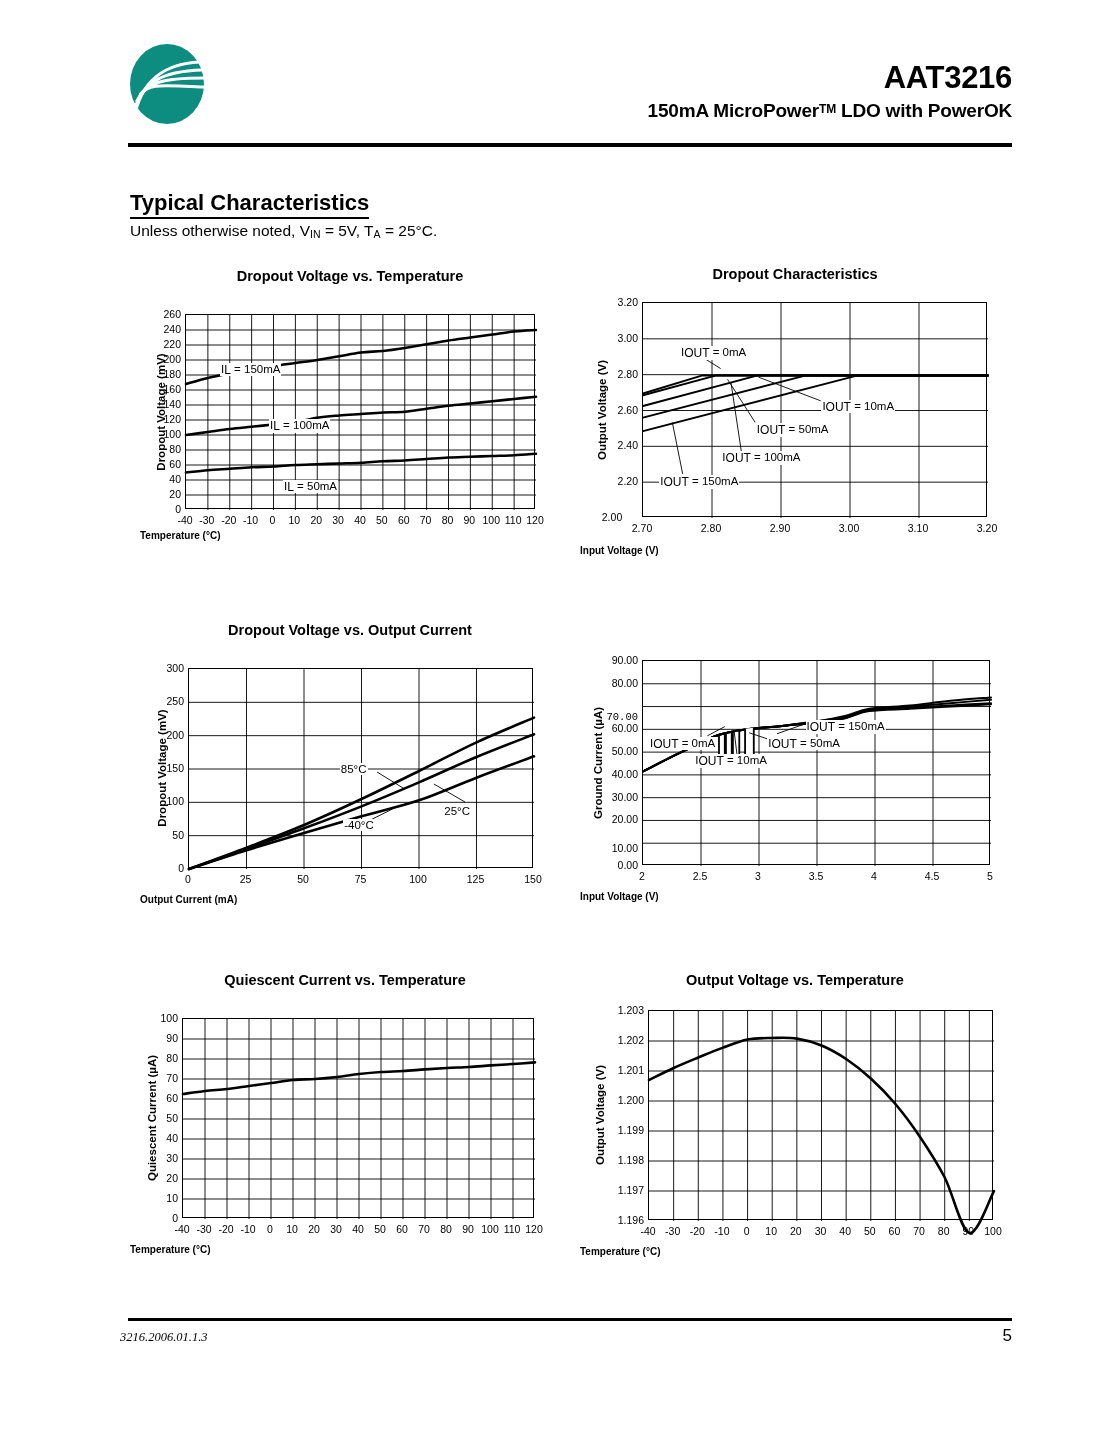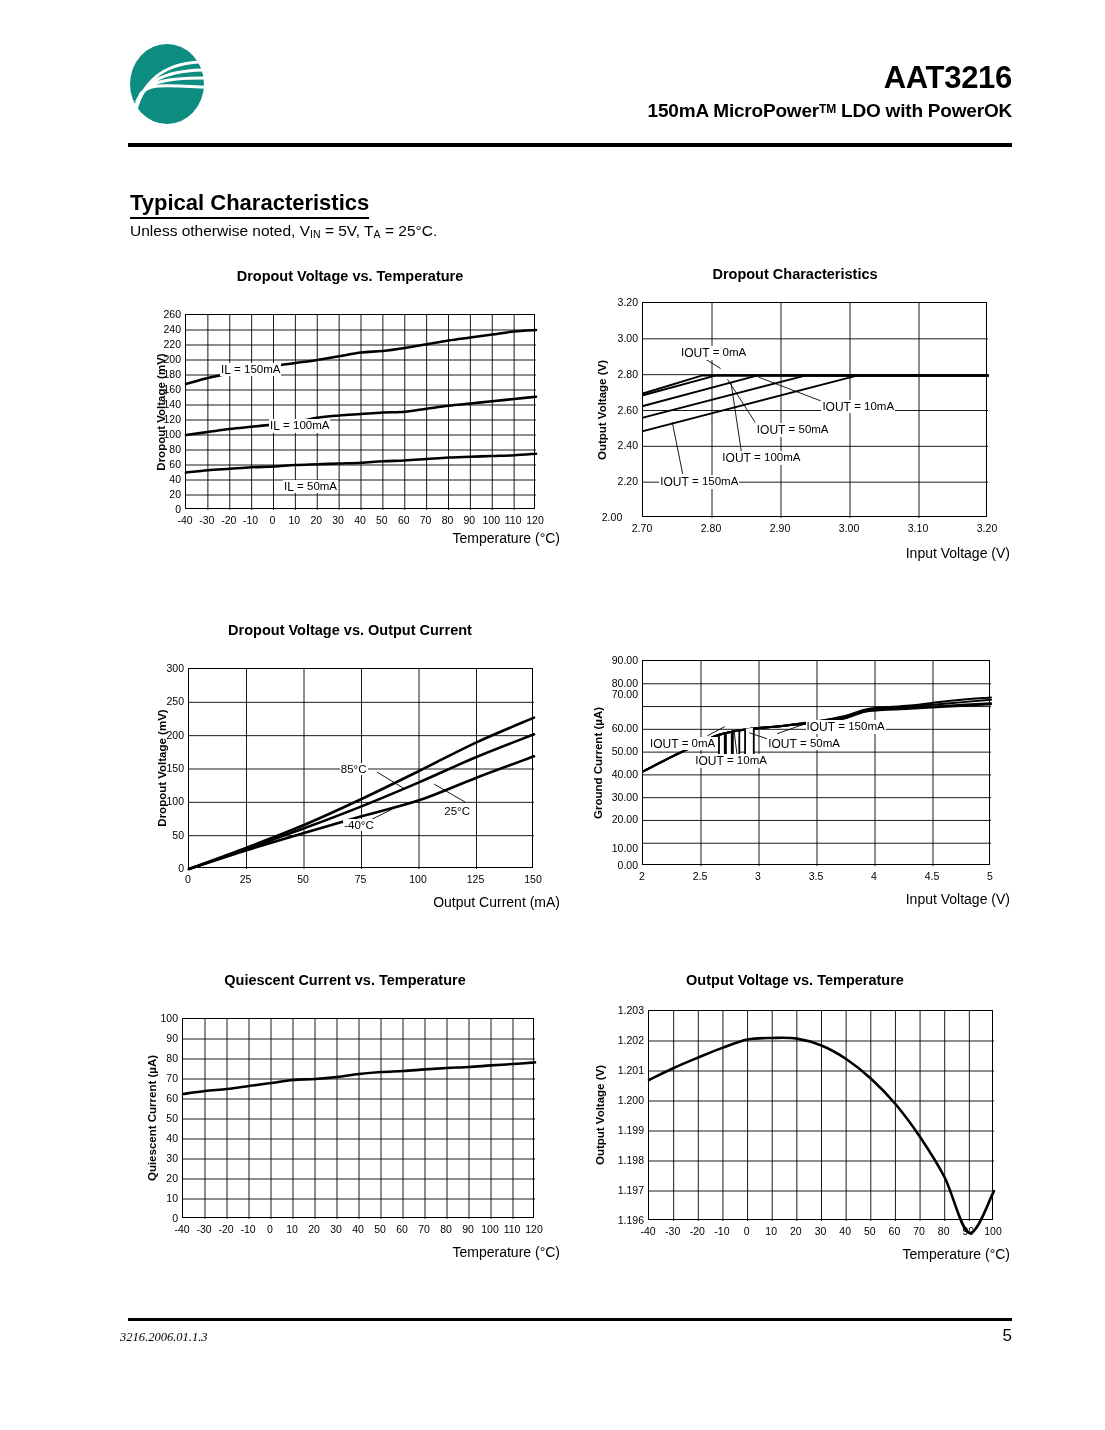--- a/index.html
+++ b/index.html
@@ -49,21 +49,21 @@
     position:absolute;text-align:center;font-size:14.5px;font-weight:bold;
     white-space:nowrap;left:0;width:100%;
   }
   .plot{position:absolute;border:1.6px solid #000;box-sizing:border-box;background:#fff;}
   .plot svg{position:absolute;left:0;top:0;overflow:visible;}
   .ylab{
     position:absolute;font-size:11.5px;font-weight:bold;white-space:nowrap;
     transform-origin:center center;
   }
   .xlab{
-    position:absolute;font-size:14px;font-weight:normal;text-align:right;
+    position:absolute;font-size:10px;font-weight:bold;text-align:left;
     width:100%;left:0;white-space:nowrap;
   }
   .tick-y{
     position:absolute;font-size:10.5px;text-align:right;white-space:nowrap;
     transform:translateY(-50%);
   }
   .tick-x{
     position:absolute;font-size:10.5px;text-align:center;white-space:nowrap;
     transform:translateX(-50%);
   }
@@ -313,21 +313,21 @@
           <line x1="93.96000000000001" y1="93.275" x2="91.176" y2="70.725" stroke="#000" stroke-width="0.9"></line>
         </svg>
       </div>
       <div class="tick-y" style="left: 6px; top: 247px; width: 52px;">0.00</div>
       <div class="tick-y" style="left: 6px; top: 230px; width: 52px;">10.00</div>
       <div class="tick-y" style="left: 6px; top: 201.444px; width: 52px;">20.00</div>
       <div class="tick-y" style="left: 6px; top: 178.667px; width: 52px;">30.00</div>
       <div class="tick-y" style="left: 6px; top: 155.889px; width: 52px;">40.00</div>
       <div class="tick-y" style="left: 6px; top: 133.111px; width: 52px;">50.00</div>
       <div class="tick-y" style="left: 6px; top: 110.333px; width: 52px;">60.00</div>
-      <div class="tick-y" style="left: 6px; top: 76px; width: 52px;">70.00</div>
+      <div class="tick-y" style="left: 6px; top: 99px; width: 52px; font-family: Liberation Mono, monospace;">70.00</div>
       <div class="tick-y" style="left: 6px; top: 64.7778px; width: 52px;">80.00</div>
       <div class="tick-y" style="left: 6px; top: 42px; width: 52px;">90.00</div>
       <div class="tick-x" style="left: 62px; top: 252px;">2</div>
       <div class="tick-x" style="left: 120px; top: 252px; text-align: right;">2.5</div>
       <div class="tick-x" style="left: 178px; top: 252px;">3</div>
       <div class="tick-x" style="left: 236px; top: 252px;">3.5</div>
       <div class="tick-x" style="left: 294px; top: 252px;">4</div>
       <div class="tick-x" style="left: 352px; top: 252px;">4.5</div>
       <div class="tick-x" style="left: 410px; top: 252px;">5</div>
       <div class="ann" style="left: 225.56px; top: 102.475px;"><span>I</span><sub>OUT</sub><span> = 150mA</span></div>

